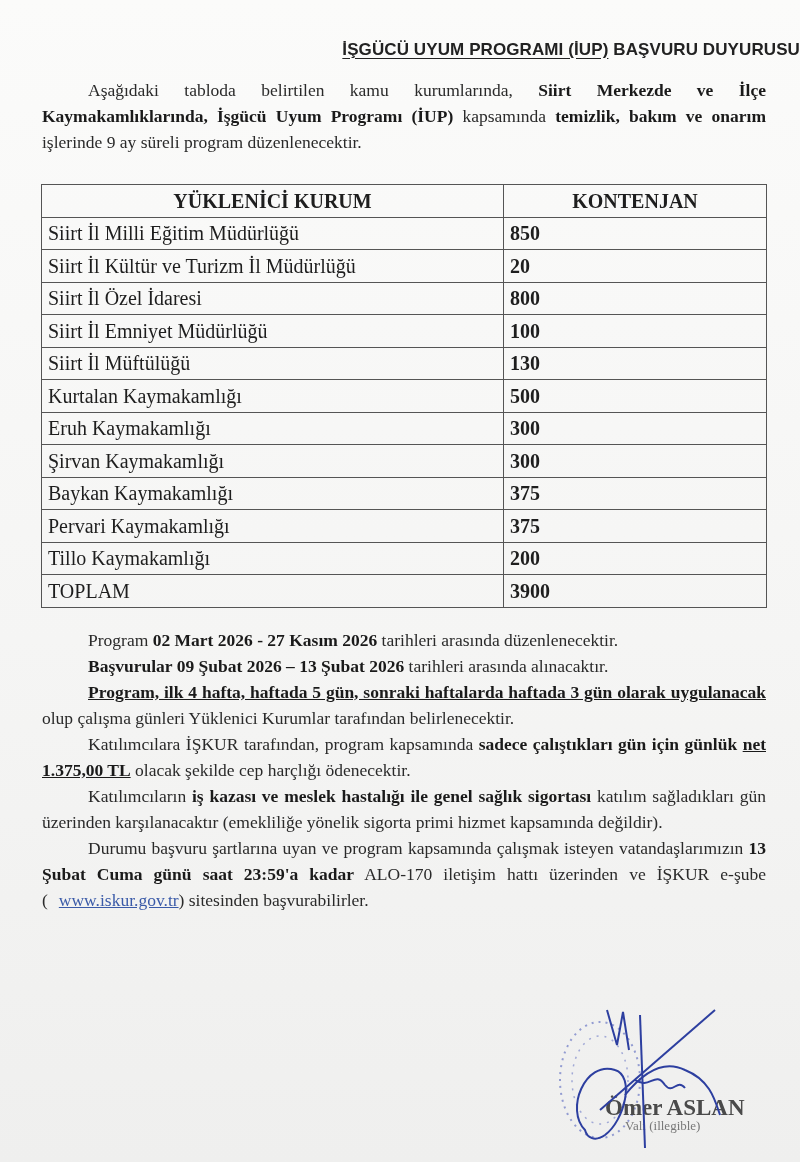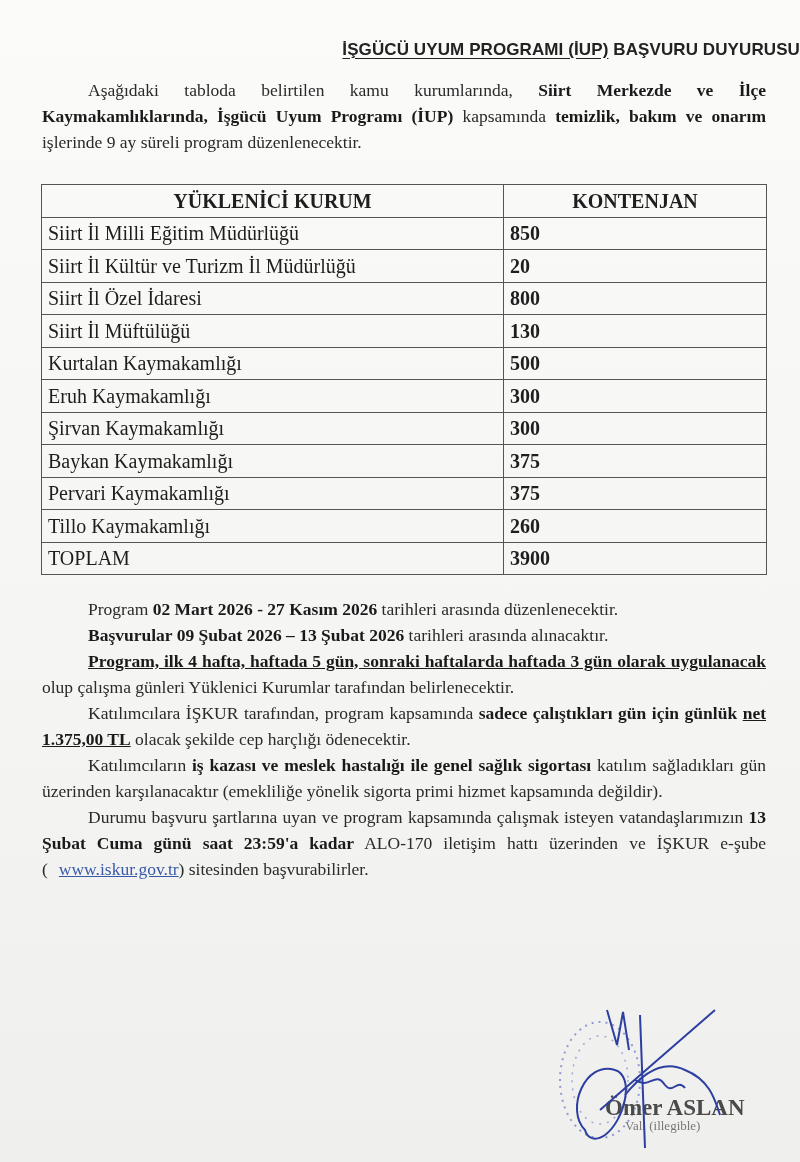--- a/index.html
+++ b/index.html
@@ -36,21 +36,21 @@
     font-size: 20px;
   }
   .tbl td, .tbl th {
     border: 1.5px solid #555;
     height: 31.5px; padding: 0 6px; line-height: 30px;
   }
   .tbl th { font-weight: bold; font-size: 20px; text-align: center; }
   .tbl th.c1 { width: 449px; }
   .tbl td.num { font-weight: bold; }
   .tbl td.total-label { text-align: left; padding-right: 0; }
-  .p1 { top: 596px; }
+  .p1 { top: 627px; }
   .link { color: #3a5aa8; text-decoration: underline; margin-left: 11px; }
   .sig {
     position: absolute; left: 545px; top: 1000px; width: 200px; height: 160px;
   }
   .sig-name {
     position: absolute; left: 60px; top: 95px;
     font-weight: bold; font-size: 23px; color: #4a4a4a;
   }
   .sig-title {
     position: absolute; left: 80px; top: 118px;
@@ -84,20 +84,24 @@
         </tr>
         <tr>
           <td>Siirt İl Kültür ve Turizm İl Müdürlüğü</td>
           <td class="num">20</td>
         </tr>
         <tr>
           <td>Siirt İl Özel İdaresi</td>
           <td class="num">800</td>
         </tr>
         <tr>
+          <td>Siirt İl Emniyet Müdürlüğü</td>
+          <td class="num">100</td>
+        </tr>
+        <tr>
           <td>Siirt İl Müftülüğü</td>
           <td class="num">130</td>
         </tr>
         <tr>
           <td>Kurtalan Kaymakamlığı</td>
           <td class="num">500</td>
         </tr>
         <tr>
           <td>Eruh Kaymakamlığı</td>
           <td class="num">300</td>
@@ -109,21 +113,21 @@
         <tr>
           <td>Baykan Kaymakamlığı</td>
           <td class="num">375</td>
         </tr>
         <tr>
           <td>Pervari Kaymakamlığı</td>
           <td class="num">375</td>
         </tr>
         <tr>
           <td>Tillo Kaymakamlığı</td>
-          <td class="num">260</td>
+          <td class="num">200</td>
         </tr>
       </tbody>
     <tfoot>
       <tr>
         <td class="total-label">TOPLAM</td>
         <td class="num">3900</td>
       </tr>
     </tfoot>
   </table>
 

